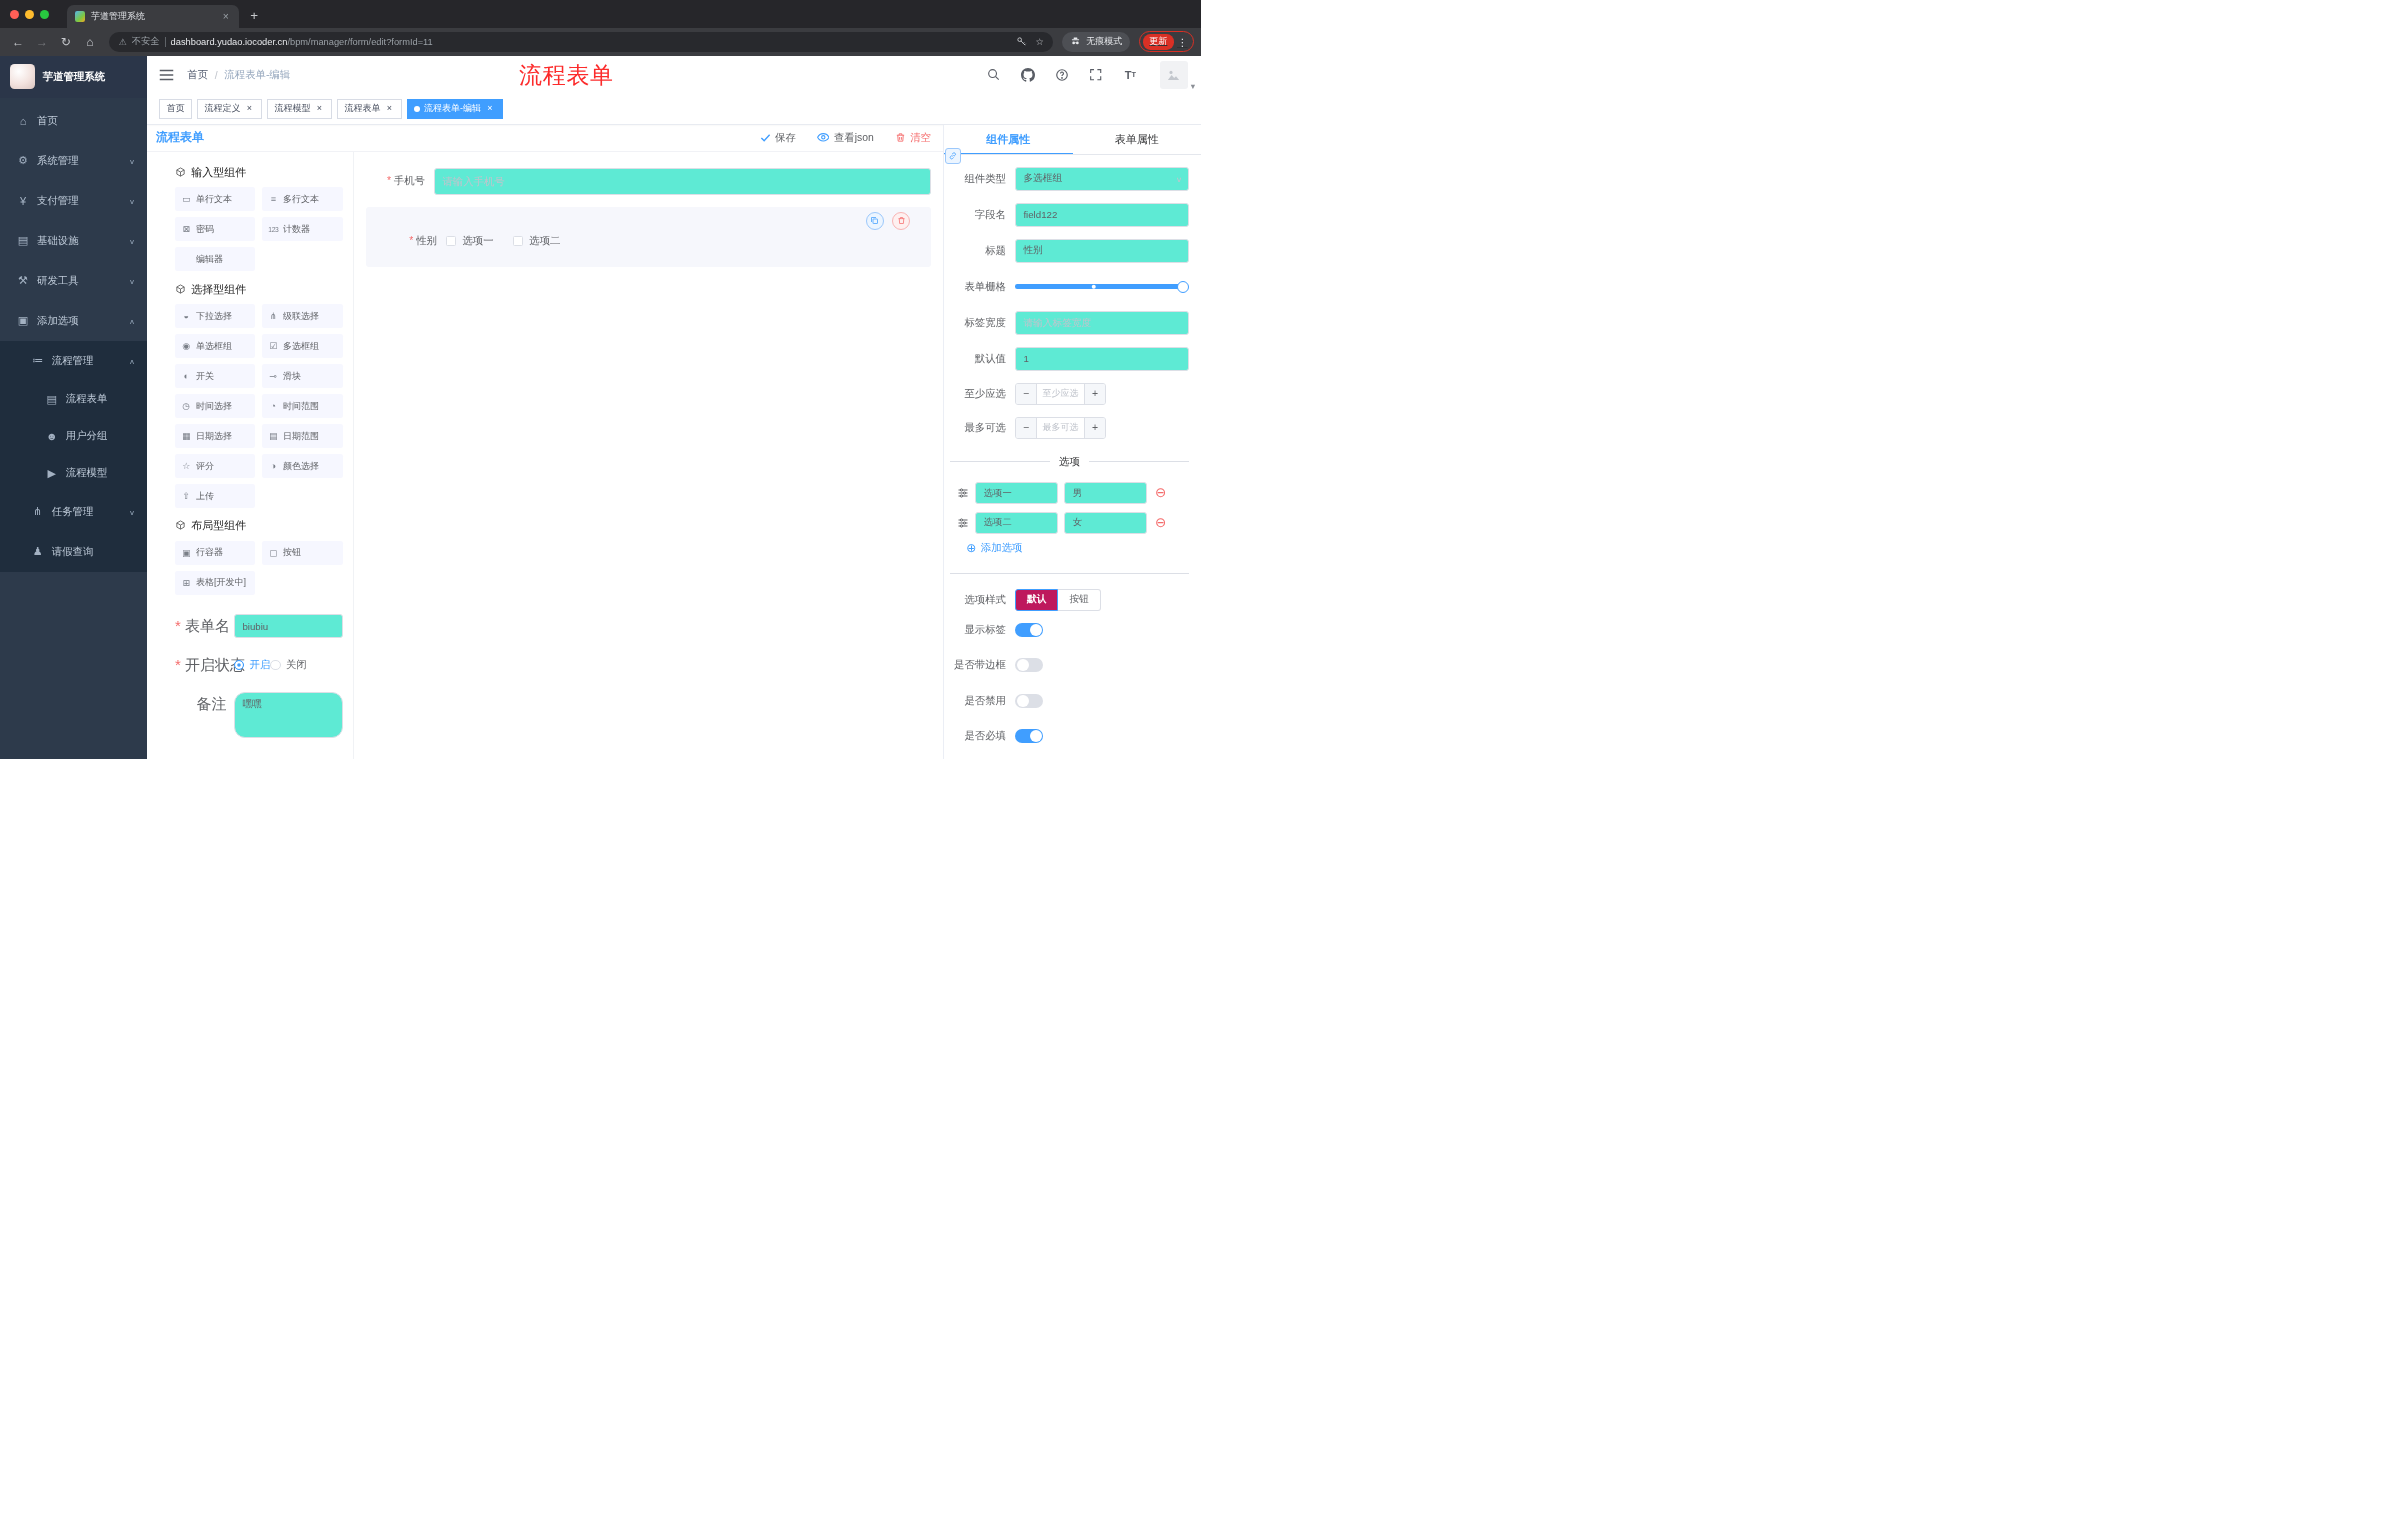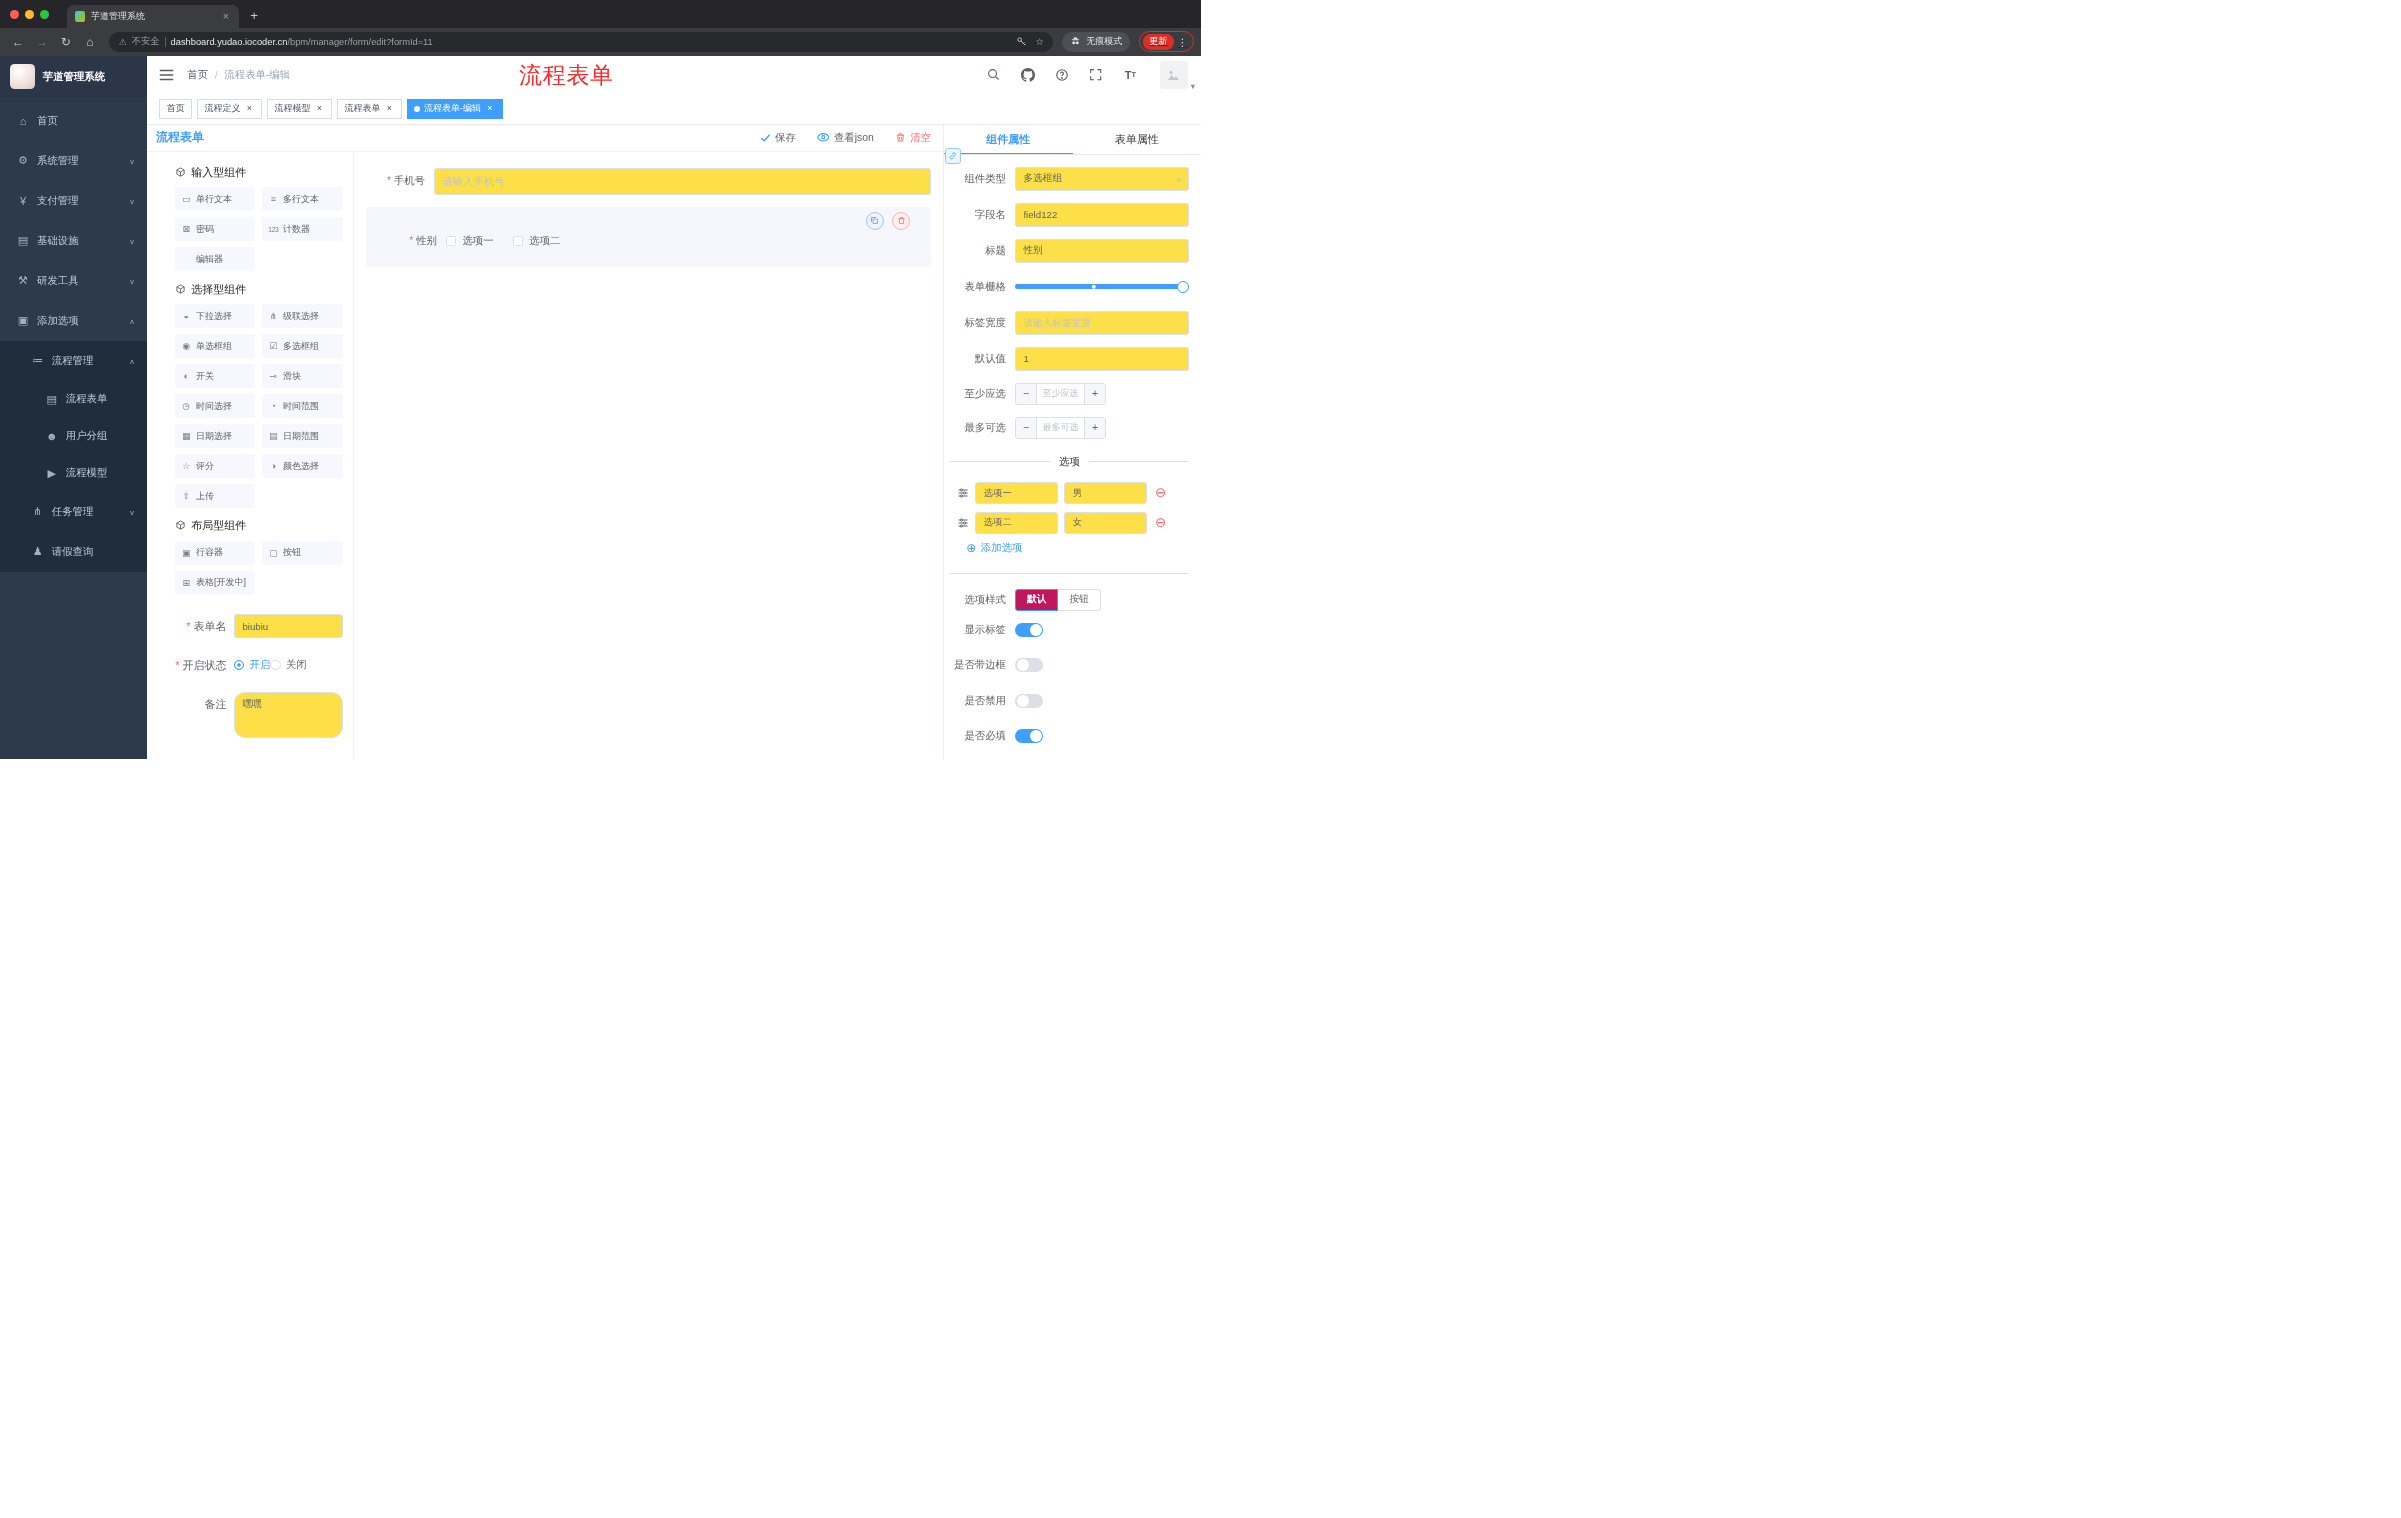--- a/index.html
+++ b/index.html
@@ -90,24 +90,24 @@
   .comp-panel { width:188px; flex-shrink:0; border-right:0.7px solid #f0f2f5; padding:3px 10.4px 7.4px 9px; overflow:hidden; }
   .sec-title { display:flex; align-items:center; gap:5.2px; margin:10.4px 0 7.4px; font-size:11px; color:#222; }
   .sec-title svg { color:#666; }
   .comp-grid { display:grid; grid-template-columns:1fr 1fr; gap:6px 6.7px; }
   .comp-item { height:24px; background:#f6f7ff; border-radius:2.2px; display:flex; align-items:center; gap:4.5px; padding:0 6px; font-size:9px; color:#606266; cursor:move; }
   .ci { min-width:10.4px; text-align:center; color:#7a7f88; font-size:9px; }
   .ci.num { font-size:6.7px; letter-spacing:-0.4px; }
 
   .meta-form { margin-top:19.3px; }
   .meta-row { display:flex; margin-bottom:15px; }
-  .meta-label { width:59px; flex-shrink:0; text-align:right; padding-right:7.4px; color:#606266; font-size:11px; line-height:24px; white-space:nowrap; }
+  .meta-label { width:59px; flex-shrink:0; text-align:right; padding-right:7.4px; color:#606266; font-size:15px; line-height:24px; white-space:nowrap; }
   .req::before { content:"* "; color:#f56c6c; }
   .meta-ctrl { flex:1; }
-  .el-input { width:100%; height:24px; border:0.7px solid #dcdfe6; border-radius:3px; padding:0 7.4px; font-size:9.7px; color:#606266; background:#fde047; outline:none; font-family:inherit; }
+  .el-input { width:100%; height:24px; border:0.7px solid #dcdfe6; border-radius:3px; padding:0 7.4px; font-size:9.7px; color:#606266; background:#5eead4; outline:none; font-family:inherit; }
   textarea.el-input { height:46px; padding:4.5px 7.4px; resize:none;border-radius:11px; }
   .radio-group { display:flex; height:24px; align-items:center; }
   .radio { display:flex; align-items:center; gap:5.2px; color:#606266; cursor:pointer; }
   .rdot { width:10.4px; height:10.4px; border:0.7px solid #dcdfe6; border-radius:50%; background:#fff; flex-shrink:0; }
   .radio.selected .rdot { border-color:#409eff; background:#409eff; box-shadow:inset 0 0 0 2.2px #fff; }
   .radio.selected .rlabel { color:#409eff; }
 
   
   .canvas { flex:1; padding:16.3px 12px 12px; overflow:hidden; background:#fff; }
   .canvas-row { display:flex; align-items:center; }

